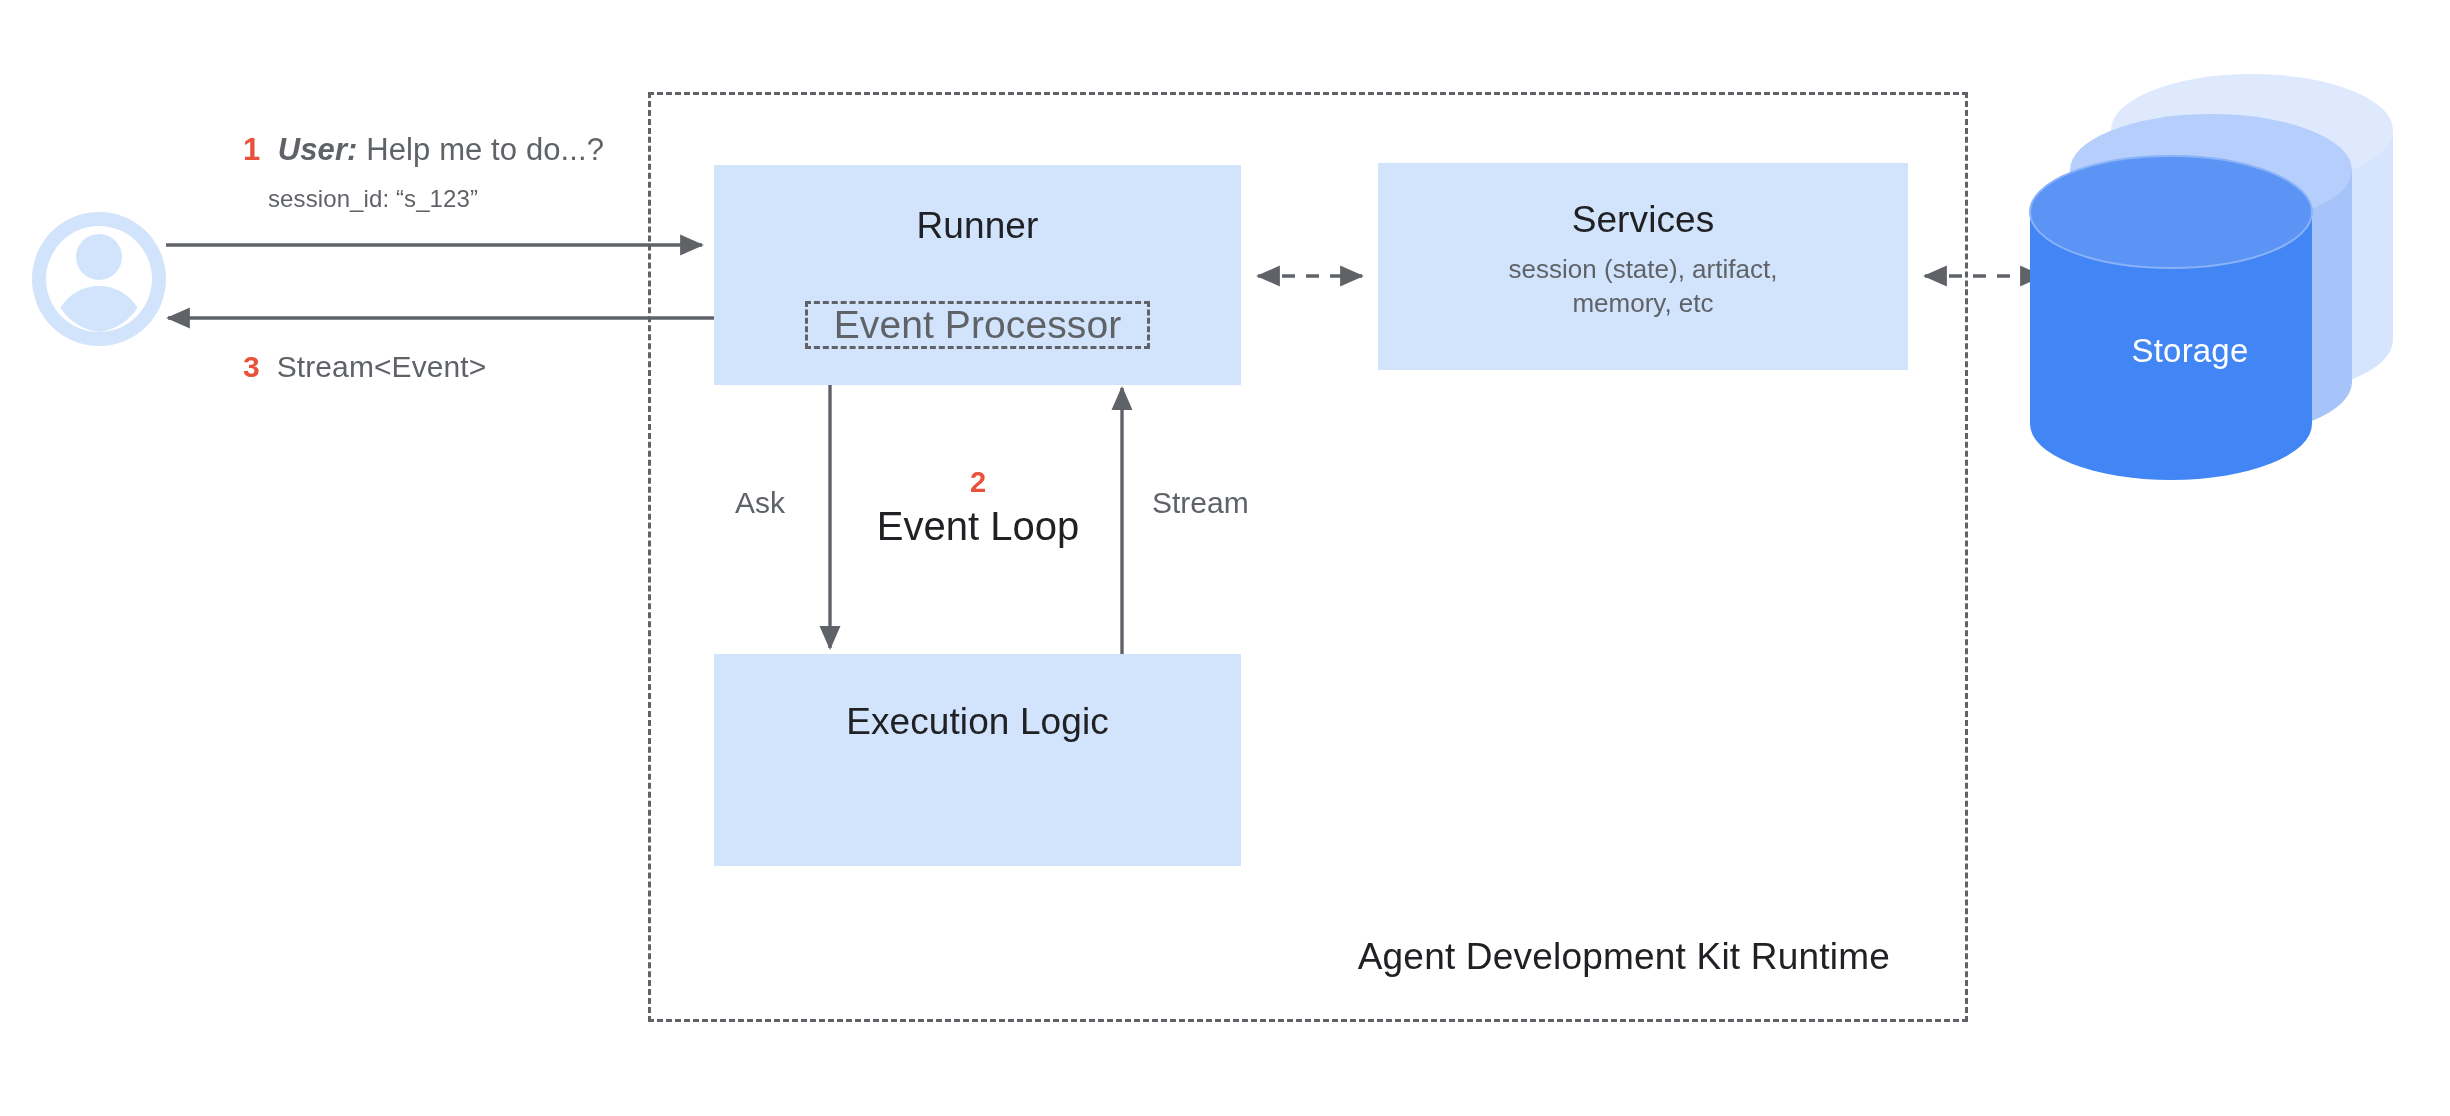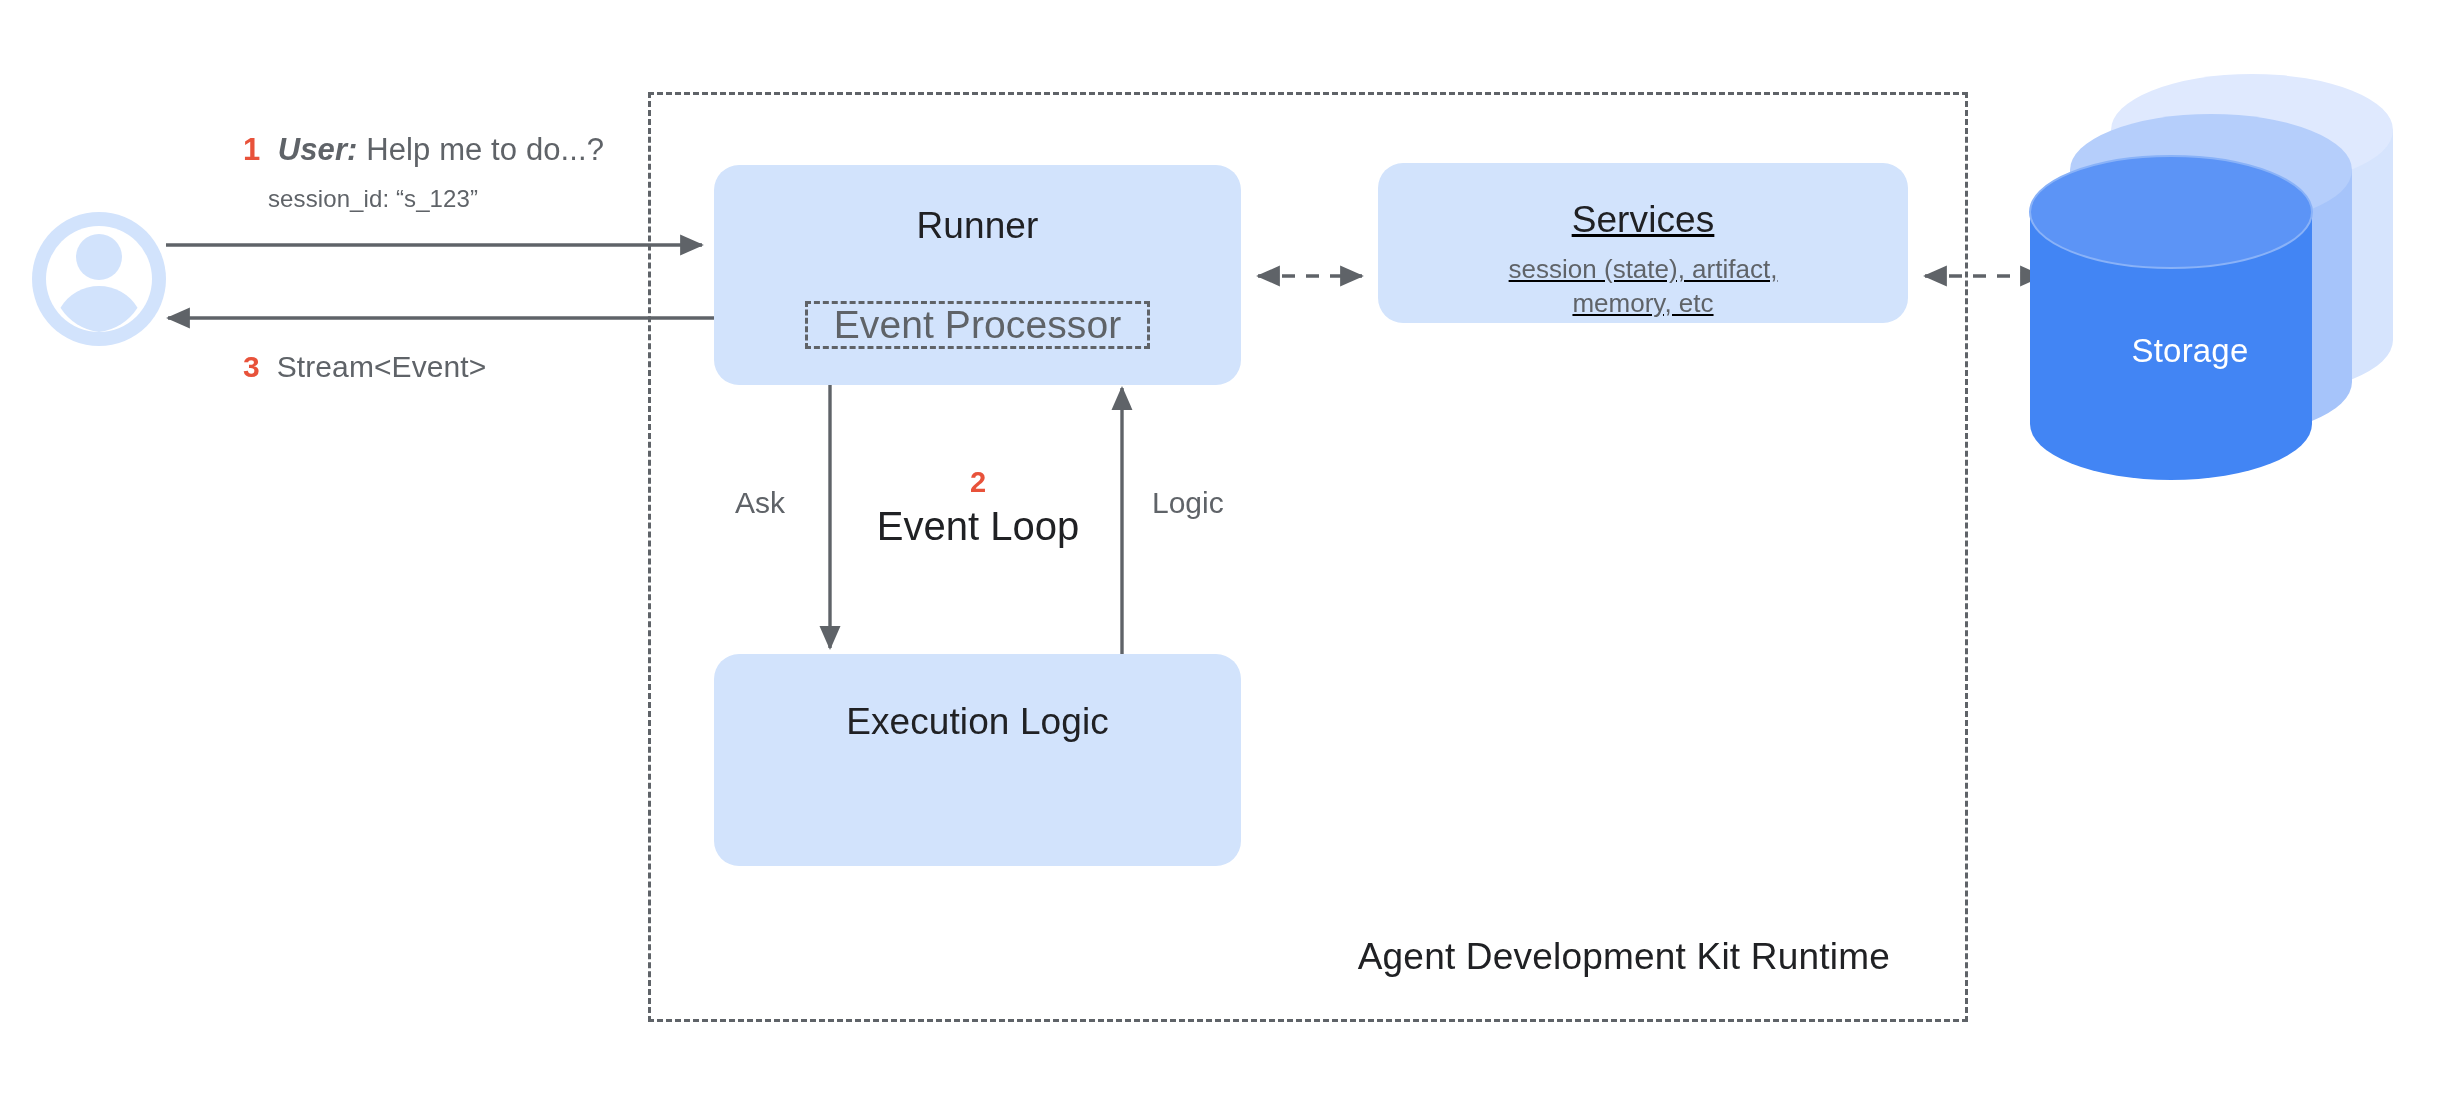--- a/index.html
+++ b/index.html
@@ -32,21 +32,20 @@
   
   .node-box {
     position: absolute;
     background: #d2e3fc;
     box-sizing: border-box;
     display: flex;
     flex-direction: column;
     align-items: center;
     justify-content: center;
     text-align: center;
-    border-radius: 25px;
   }
   .node-title {
     color: #202124;
     font-size: 37px;
     font-weight: 400;
     line-height: 1.25;
     letter-spacing: 0.1px;
   }
   .node-sub {
     color: #5f6368;
@@ -75,24 +74,23 @@
     justify-content: center;
     color: #5f6368;
     font-size: 39px;
     letter-spacing: 0.1px;
     background: transparent;
   }
 
   
   #services-box {
     left: 1378px; top: 163px;
-    width: 530px; height: 160px;
+    width: 530px; height: 207px;
     justify-content: flex-start;
     padding-top: 34px;
-    text-decoration: underline;
   }
 
   
   #execution-box {
     left: 714px; top: 654px;
     width: 527px; height: 212px;
     justify-content: flex-start;
     padding-top: 45px;
   }
   #execution-box .node-sub { margin-top: 22px; }
@@ -275,21 +273,21 @@
 
   <div id="label-session">session_id: “s_123”</div>
 
   <div id="label-stream">
     <span class="msg-num">3</span>&nbsp;
     <span>Stream&lt;Event&gt;</span>
   </div>
 
   <div id="label-ask">Ask</div>
 
-  <div id="label-yield">Logic</div>
+  <div id="label-yield">Stream</div>
 
   <div id="label-event-loop">
     <span class="loop-num">2</span>
     <span class="loop-text">Event Loop</span>
   </div>
 
   <div id="runtime-title">Agent Development Kit Runtime</div>
 
 </div>
 

